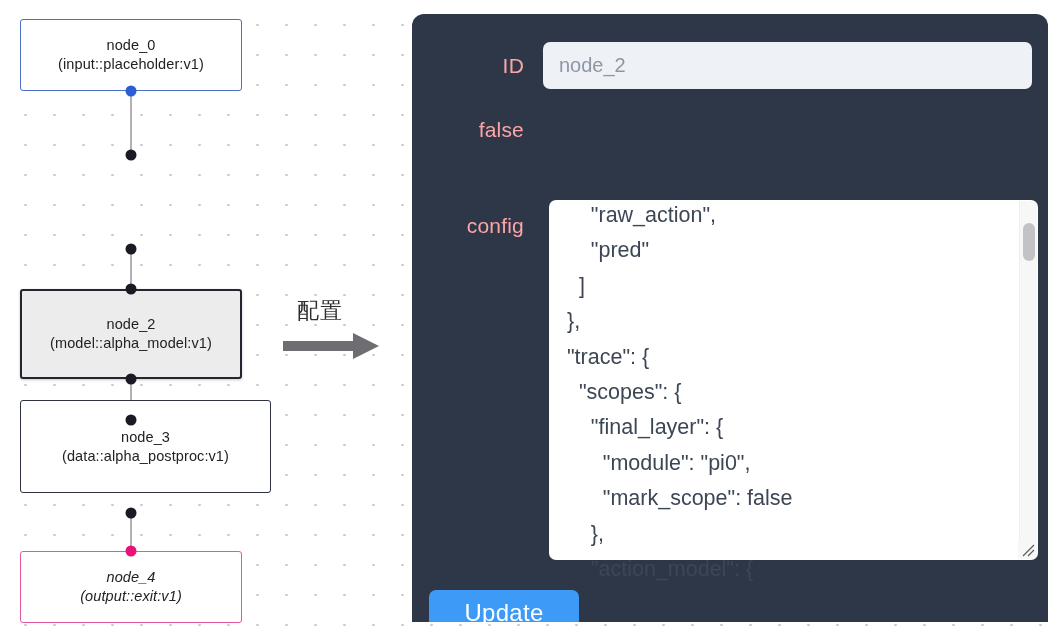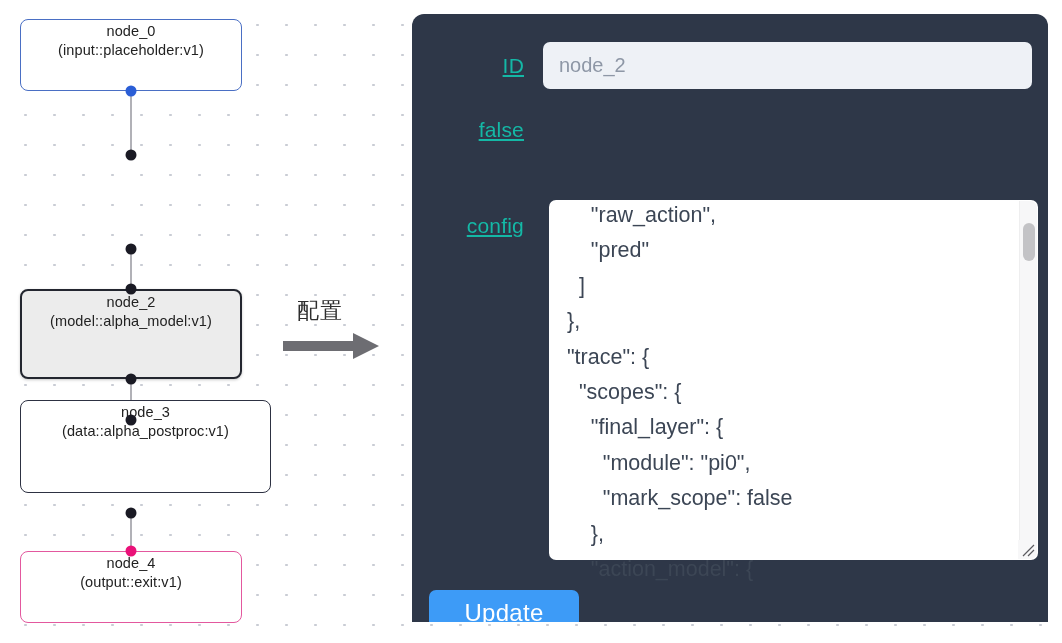--- a/index.html
+++ b/index.html
@@ -25,23 +25,23 @@
     background-size: 29px 30px;
     background-position: 11px 10px;
   }
 
   
   .node {
     position: absolute;
     box-sizing: border-box;
     background: #ffffff;
     border: 1.6px solid #2d3142;
-    border-radius: 8px;
+    border-radius: 3px;
     display: flex;
-    align-items: flex-start;
+    align-items: center;
     justify-content: center;
     text-align: center;
     color: #222222;
     font-size: 14.5px;
     line-height: 19px;
     letter-spacing: 0.1px;
     padding: 2px 8px;
     z-index: 3;
   }
   .node .nlabel { display: block; width: 100%; white-space: pre-line; }
@@ -104,26 +104,25 @@
     z-index: 8;
     overflow: hidden;
   }
 
   .field-row {
     position: absolute;
     display: flex;
     align-items: center;
   }
   .field-label {
-    color: #14b8a6;
+    color: #fca5a5;
     font-size: 21px;
     text-align: right;
     letter-spacing: 0.2px;
     user-select: none;
-    text-decoration: underline;
   }
   .text-input {
     box-sizing: border-box;
     background: #eef1f6;
     border: none;
     border-radius: 7px;
     color: #8e97a6;
     font-family: "Liberation Sans", "DejaVu Sans", sans-serif;
     font-size: 20px;
     padding: 0 16px;
@@ -243,21 +242,21 @@
   <div class="handle" style="left:131px; top:289px;"></div>
   <div class="handle" style="left:131px; top:379px;"></div>
 
   <div class="node" style="left:20px; top:400px; width:251px; height:93px;">
     <span class="nlabel">node_3
 (data::alpha_postproc:v1)</span>
   </div>
   <div class="handle" style="left:131px; top:420px;"></div>
   <div class="handle" style="left:131px; top:513px;"></div>
 
-  <div class="node output-node" style="left:20px; top:551px; width:222px; height:72px;">
+  <div class="node output-node" style="left:20px; top:551px; width:222px; height:72px;font-style:italic;">
     <span class="nlabel">node_4
 (output::exit:v1)</span>
   </div>
   <div class="handle pink" style="left:131px; top:551px;"></div>
 
 </div>
 
 <div id="arrow-annotation">
   <div id="arrow-label">配置</div>
   <div id="arrow-glyph">

